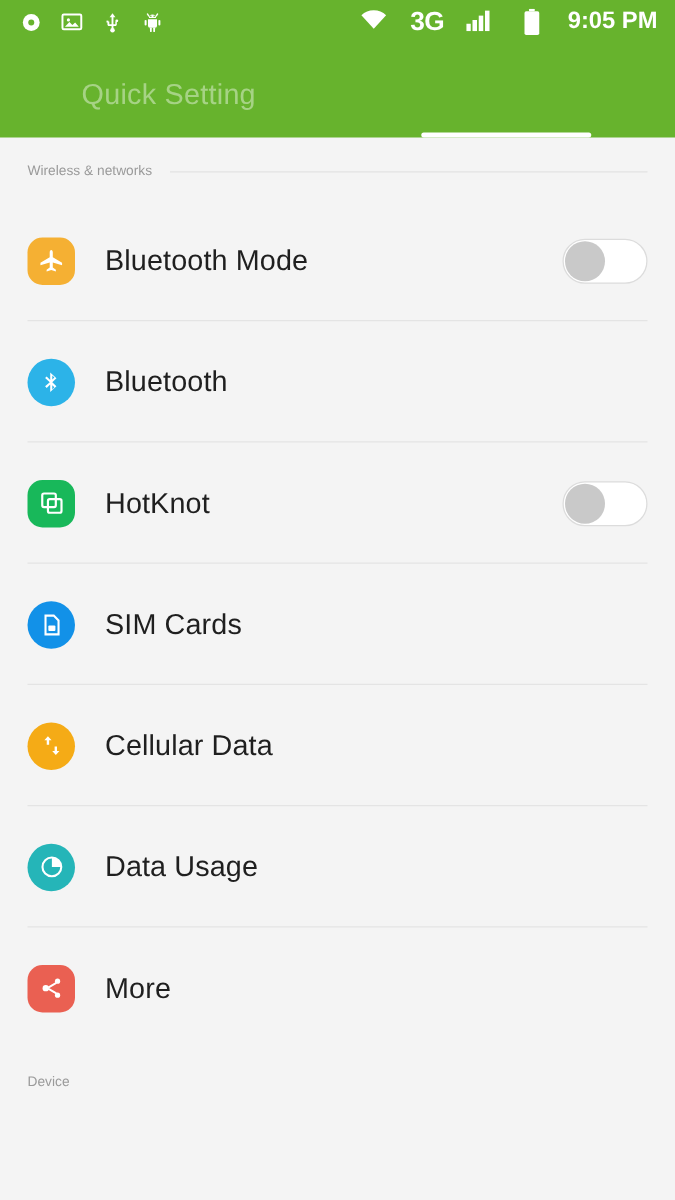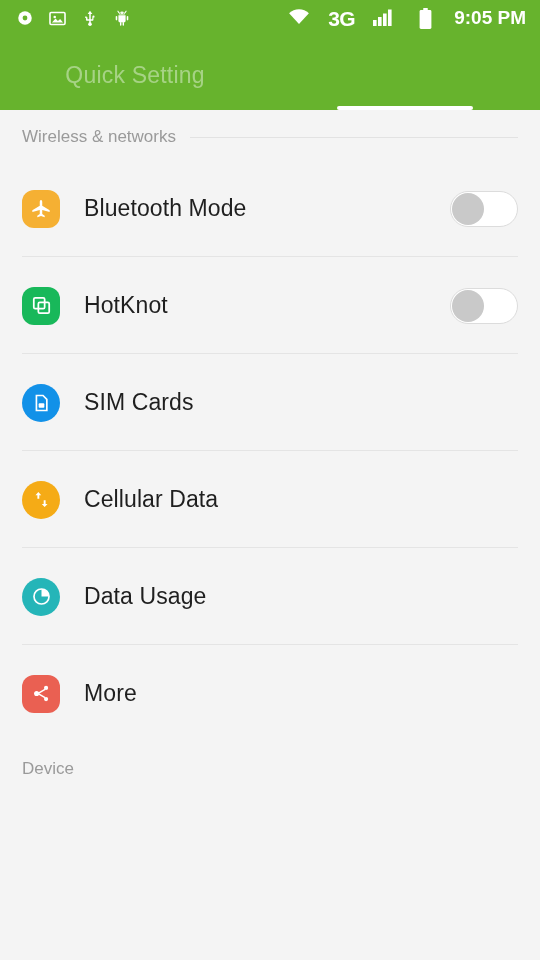--- a/index.html
+++ b/index.html
@@ -42,21 +42,21 @@
     position:absolute; bottom:0; left:50%; transform:translateX(-50%);
     width:136px; height:4px; background:#ffffff; border-radius:2px;
   }
 
   
   .section {
     display:flex; align-items:center;
     padding:0 22px; height:46px; margin-top:4px;
   }
   .section-label {
-    font-size:17px; color:#9a9a9a; white-space:nowrap; padding-right:14px;
+    font-size:11px; color:#9a9a9a; white-space:nowrap; padding-right:14px;
   }
   .section-rule { flex:1; height:1px; background:#e2e2e2; }
 
   
   .list { padding:0; }
   .row {
     position:relative; display:flex; align-items:center;
     height:97px; padding:0 22px 0 22px;
   }
   .row-divider {
@@ -189,20 +189,29 @@
         </svg>
       </span>
       <span class="row-label">Bluetooth Mode</span>
       <span class="toggle">
         <span class="knob"></span>
       </span>
       <span class="row-divider"></span>
     </div>
 
 
+    <div class="row">
+      <span class="ic circle" style="background:#2cb3e8;">
+        <svg width="20" height="20" viewBox="0 0 24 24">
+          <path d="M11 2.4l6 5.4-4 3.9 4 3.9-6 5.6V13.9l-3.4 3.3-1.5-1.5 4.5-4-4.5-4L7.6 6.2 11 9.5zm2 2.9v3.9l2-1.9zm0 9.4v3.9l2-2z" fill="#fff"></path>
+        </svg>
+      </span>
+      <span class="row-label">Bluetooth</span>
+      <span class="row-divider"></span>
+    </div>
 
     <div class="row">
       <span class="ic squircle" style="background:#18b85a;">
         <svg width="21" height="21" viewBox="0 0 24 24">
           <rect x="3.2" y="3.2" width="12.4" height="12.4" rx="1.6" fill="none" stroke="#fff" stroke-width="2"></rect>
           <rect x="8.4" y="8.4" width="12.4" height="12.4" rx="1.6" fill="none" stroke="#fff" stroke-width="2"></rect>
         </svg>
       </span>
       <span class="row-label">HotKnot</span>
       <span class="toggle">

